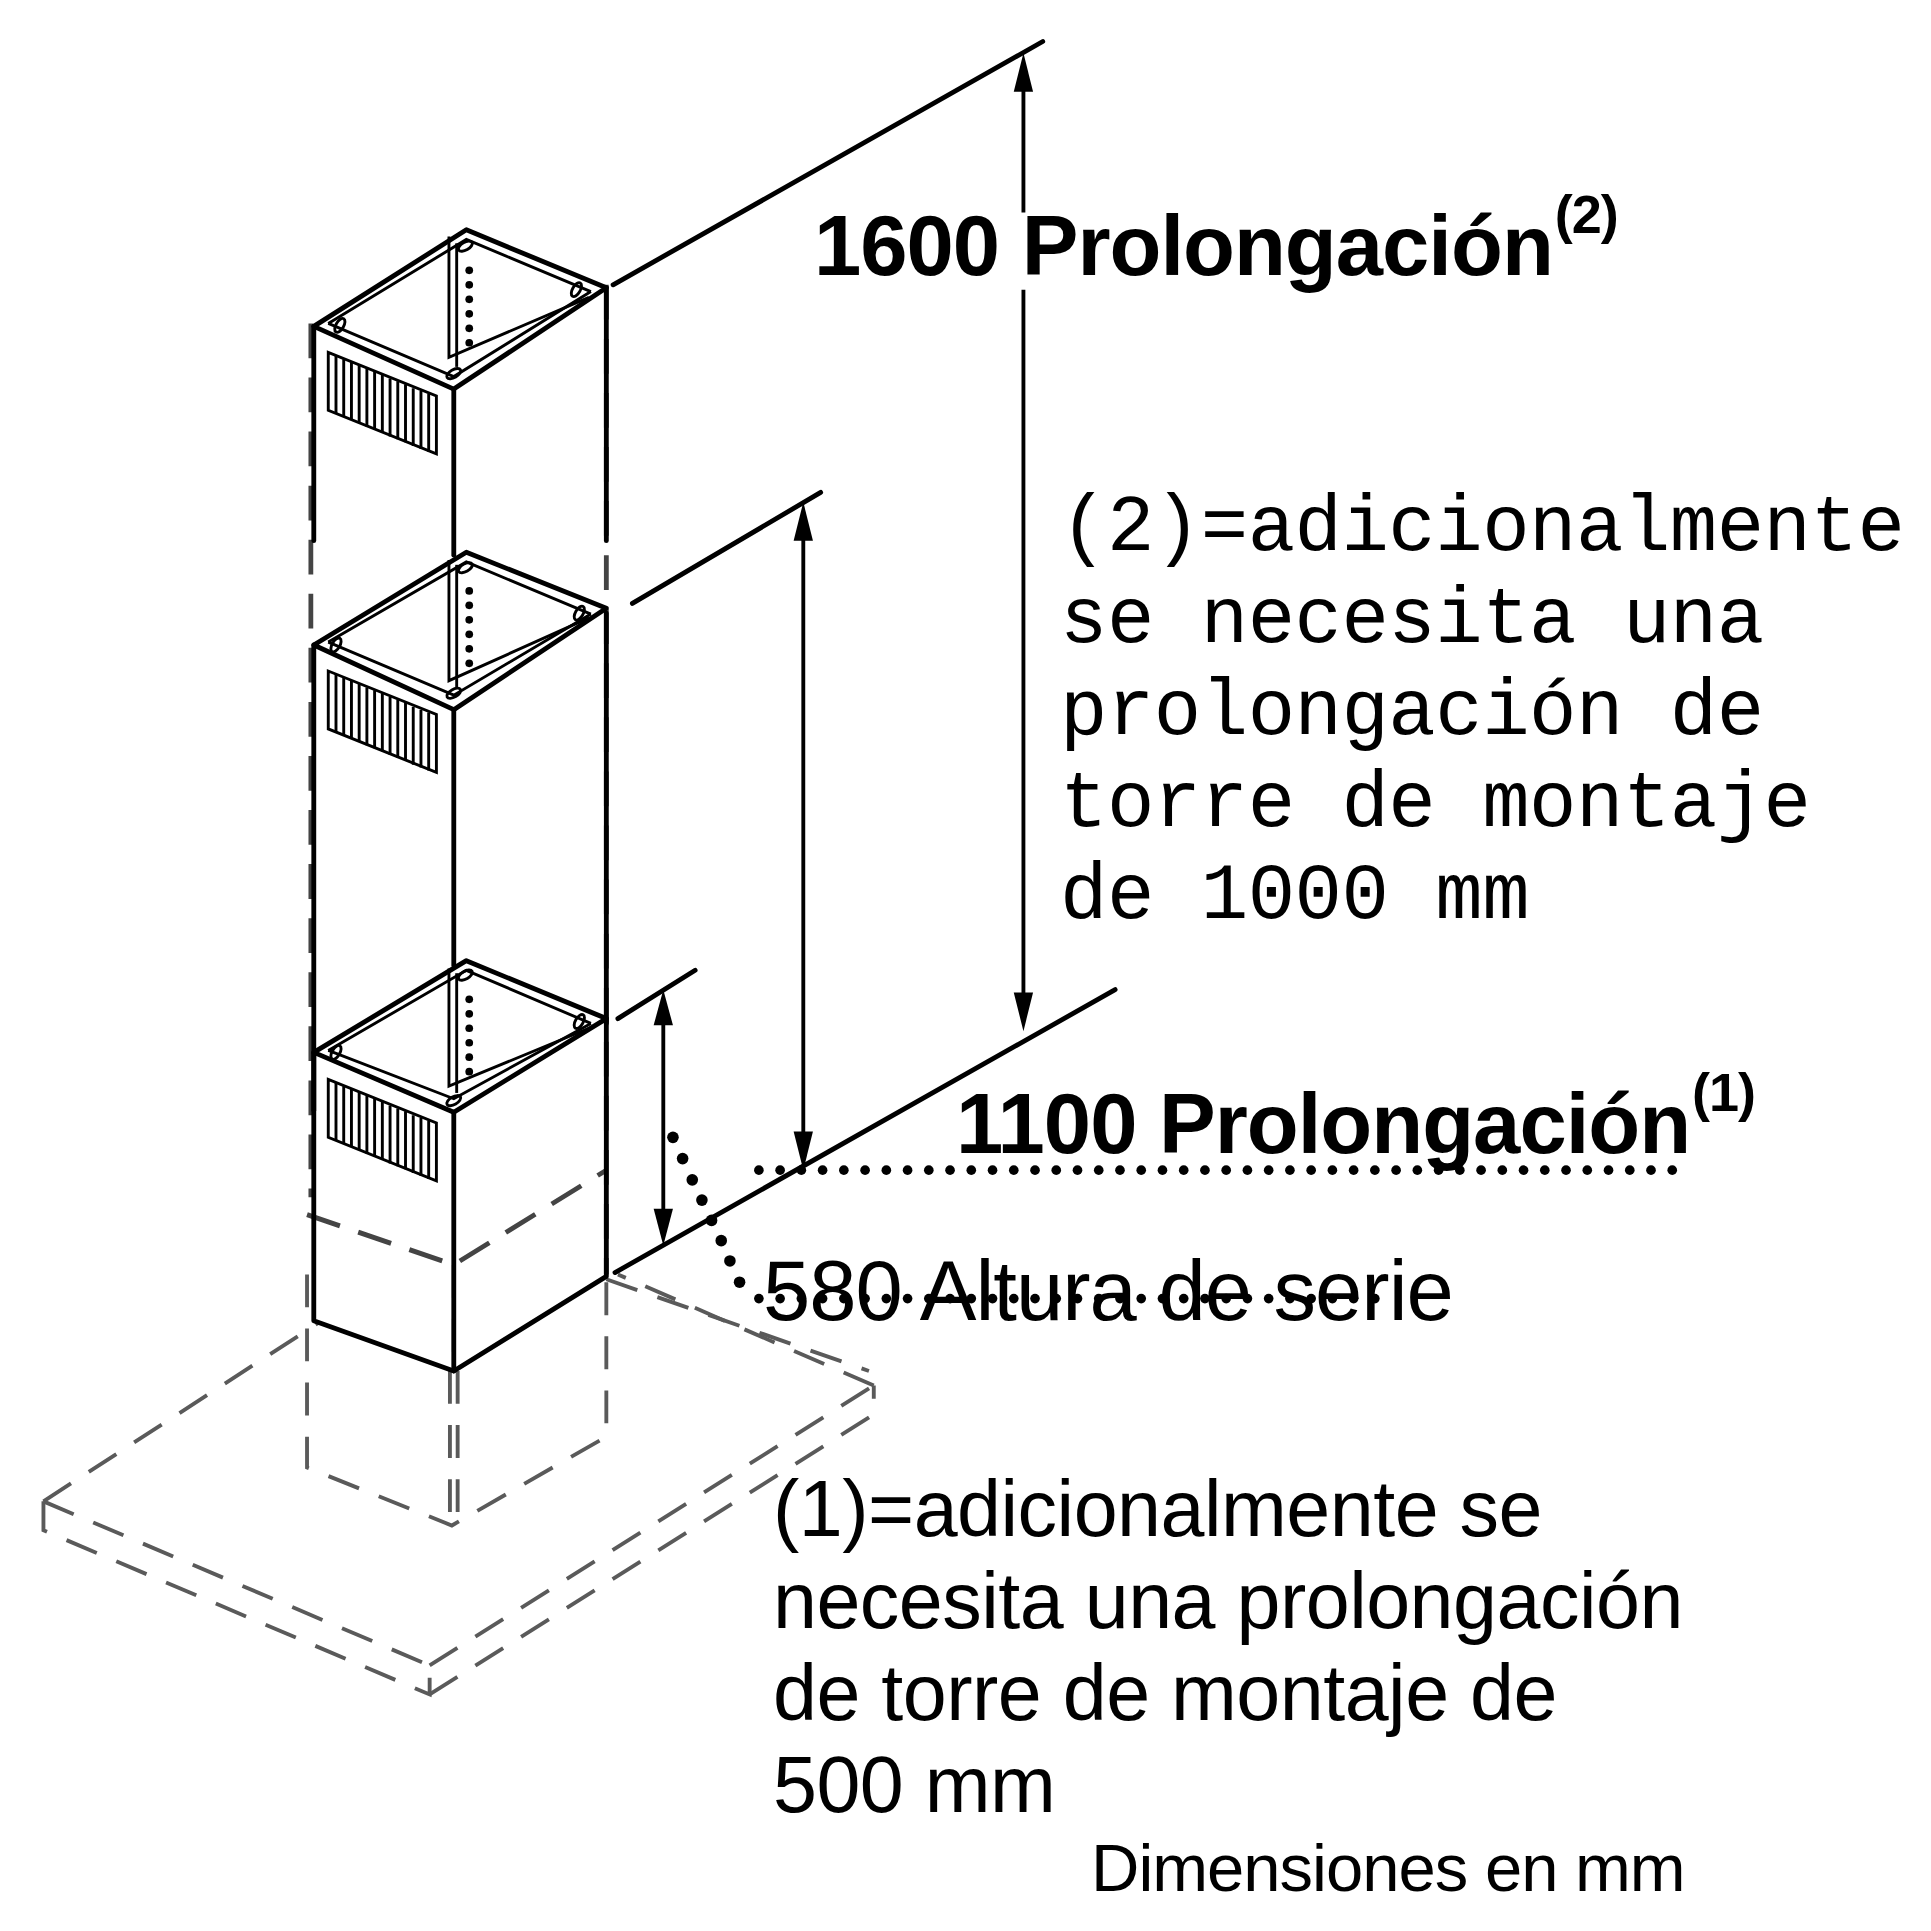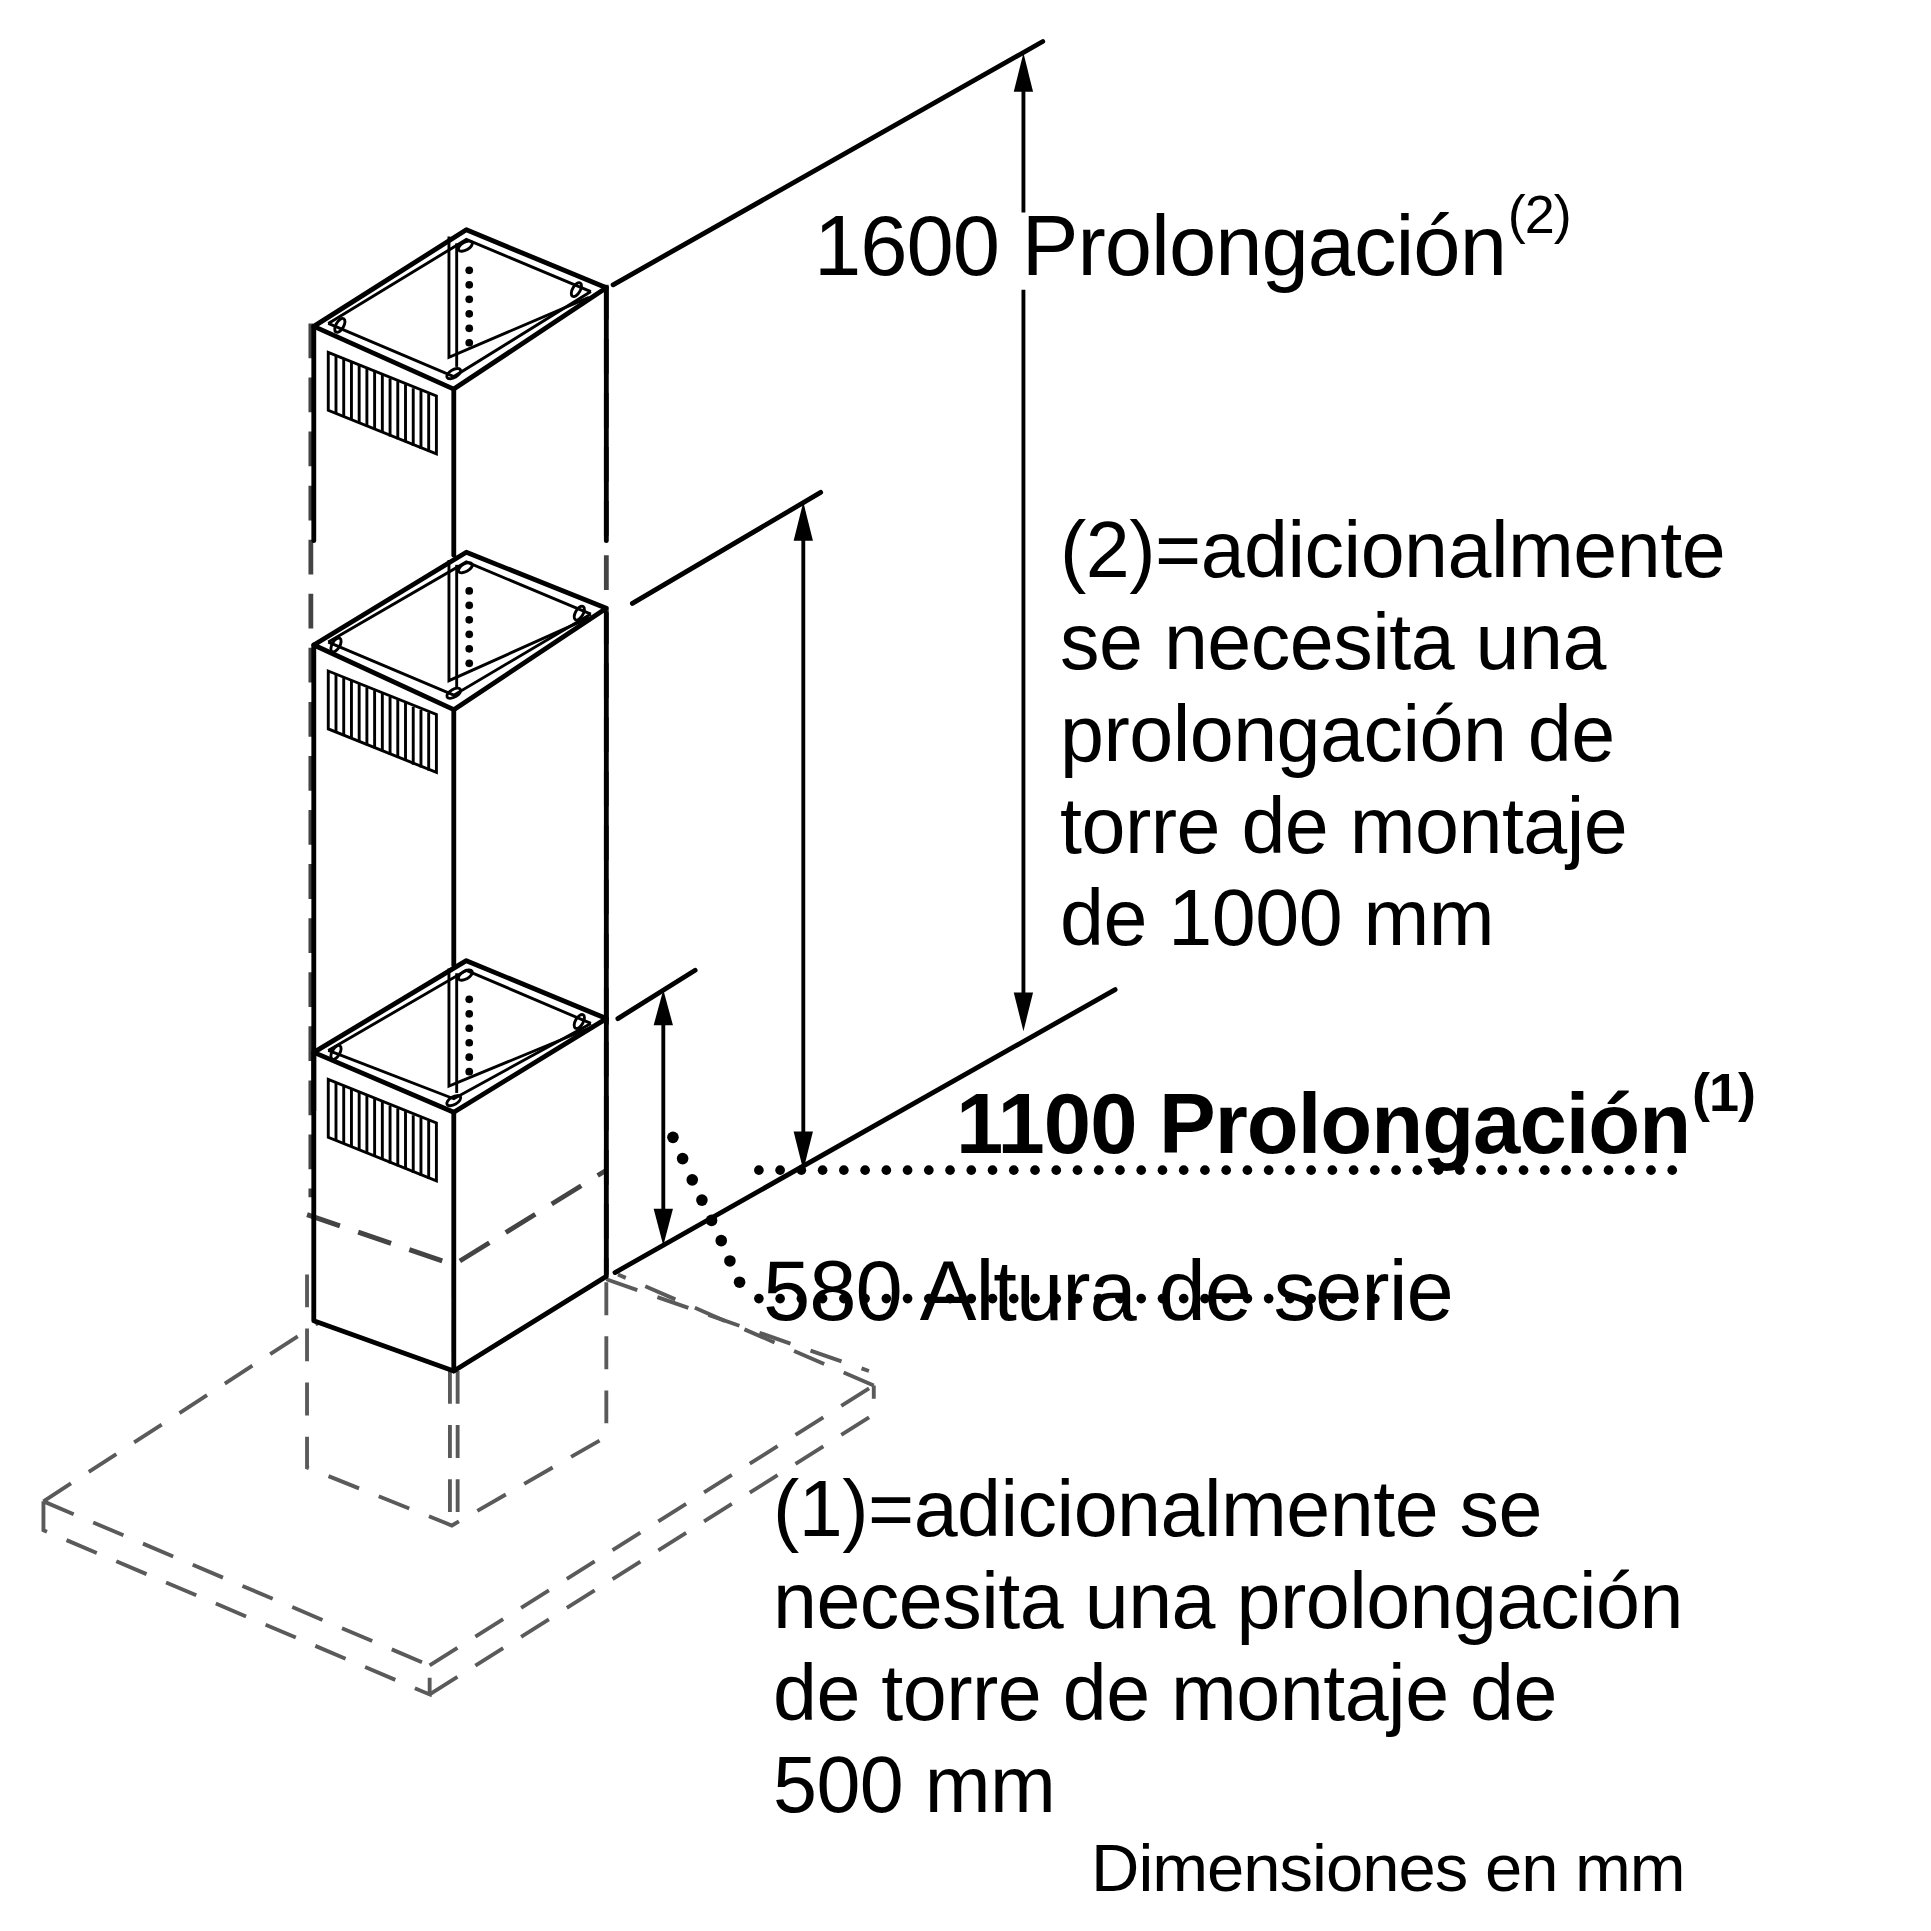--- a/index.html
+++ b/index.html
@@ -236,36 +236,36 @@
       <circle cx="1292" cy="1345" r="5"></circle>
     <circle cx="1314" cy="1345" r="5"></circle>
       <circle cx="1336" cy="1345" r="5"></circle>
       <circle cx="1358" cy="1345" r="5"></circle>
     <circle cx="1380" cy="1345" r="5"></circle>
       <circle cx="1402" cy="1345" r="5"></circle>
       <circle cx="1424" cy="1345" r="5"></circle>
   </g>
 </svg>
 
-<div class="lbl" style="left:814px; top:203px;">
+<div class="lbl" style="left:814px; top:203px;font-weight:bold;">
   <span>1600</span>
   <span>Prolongación</span><span class="sup">(2)</span>
 </div>
 
 <div class="lbl" style="left:956px; top:1081px;font-weight:bold;">
   <span>1100</span>
   <span>Prolongación</span><span class="sup">(1)</span>
 </div>
 
 <div class="lbl" style="left:763px; top:1212px;margin-top:36px;">
   <span>580</span>
   <span>Altura de serie</span>
 </div>
 
-<div class="note" style="left:1060px; top:504px;">(2)=adicionalmente
+<div class="note" style="left:1060px; top:483px;font-family:Liberation Mono, monospace;">(2)=adicionalmente
 se necesita una
 prolongación de
 torre de montaje
 de 1000 mm</div>
 <div class="note" style="left:773px; top:1463px;">(1)=adicionalmente se
 necesita una prolongación
 de torre de montaje de
 500 mm</div>
 
 <div class="lbl" style="left:1091px; top:1834px; font-size:67px;">Dimensiones en mm</div>

